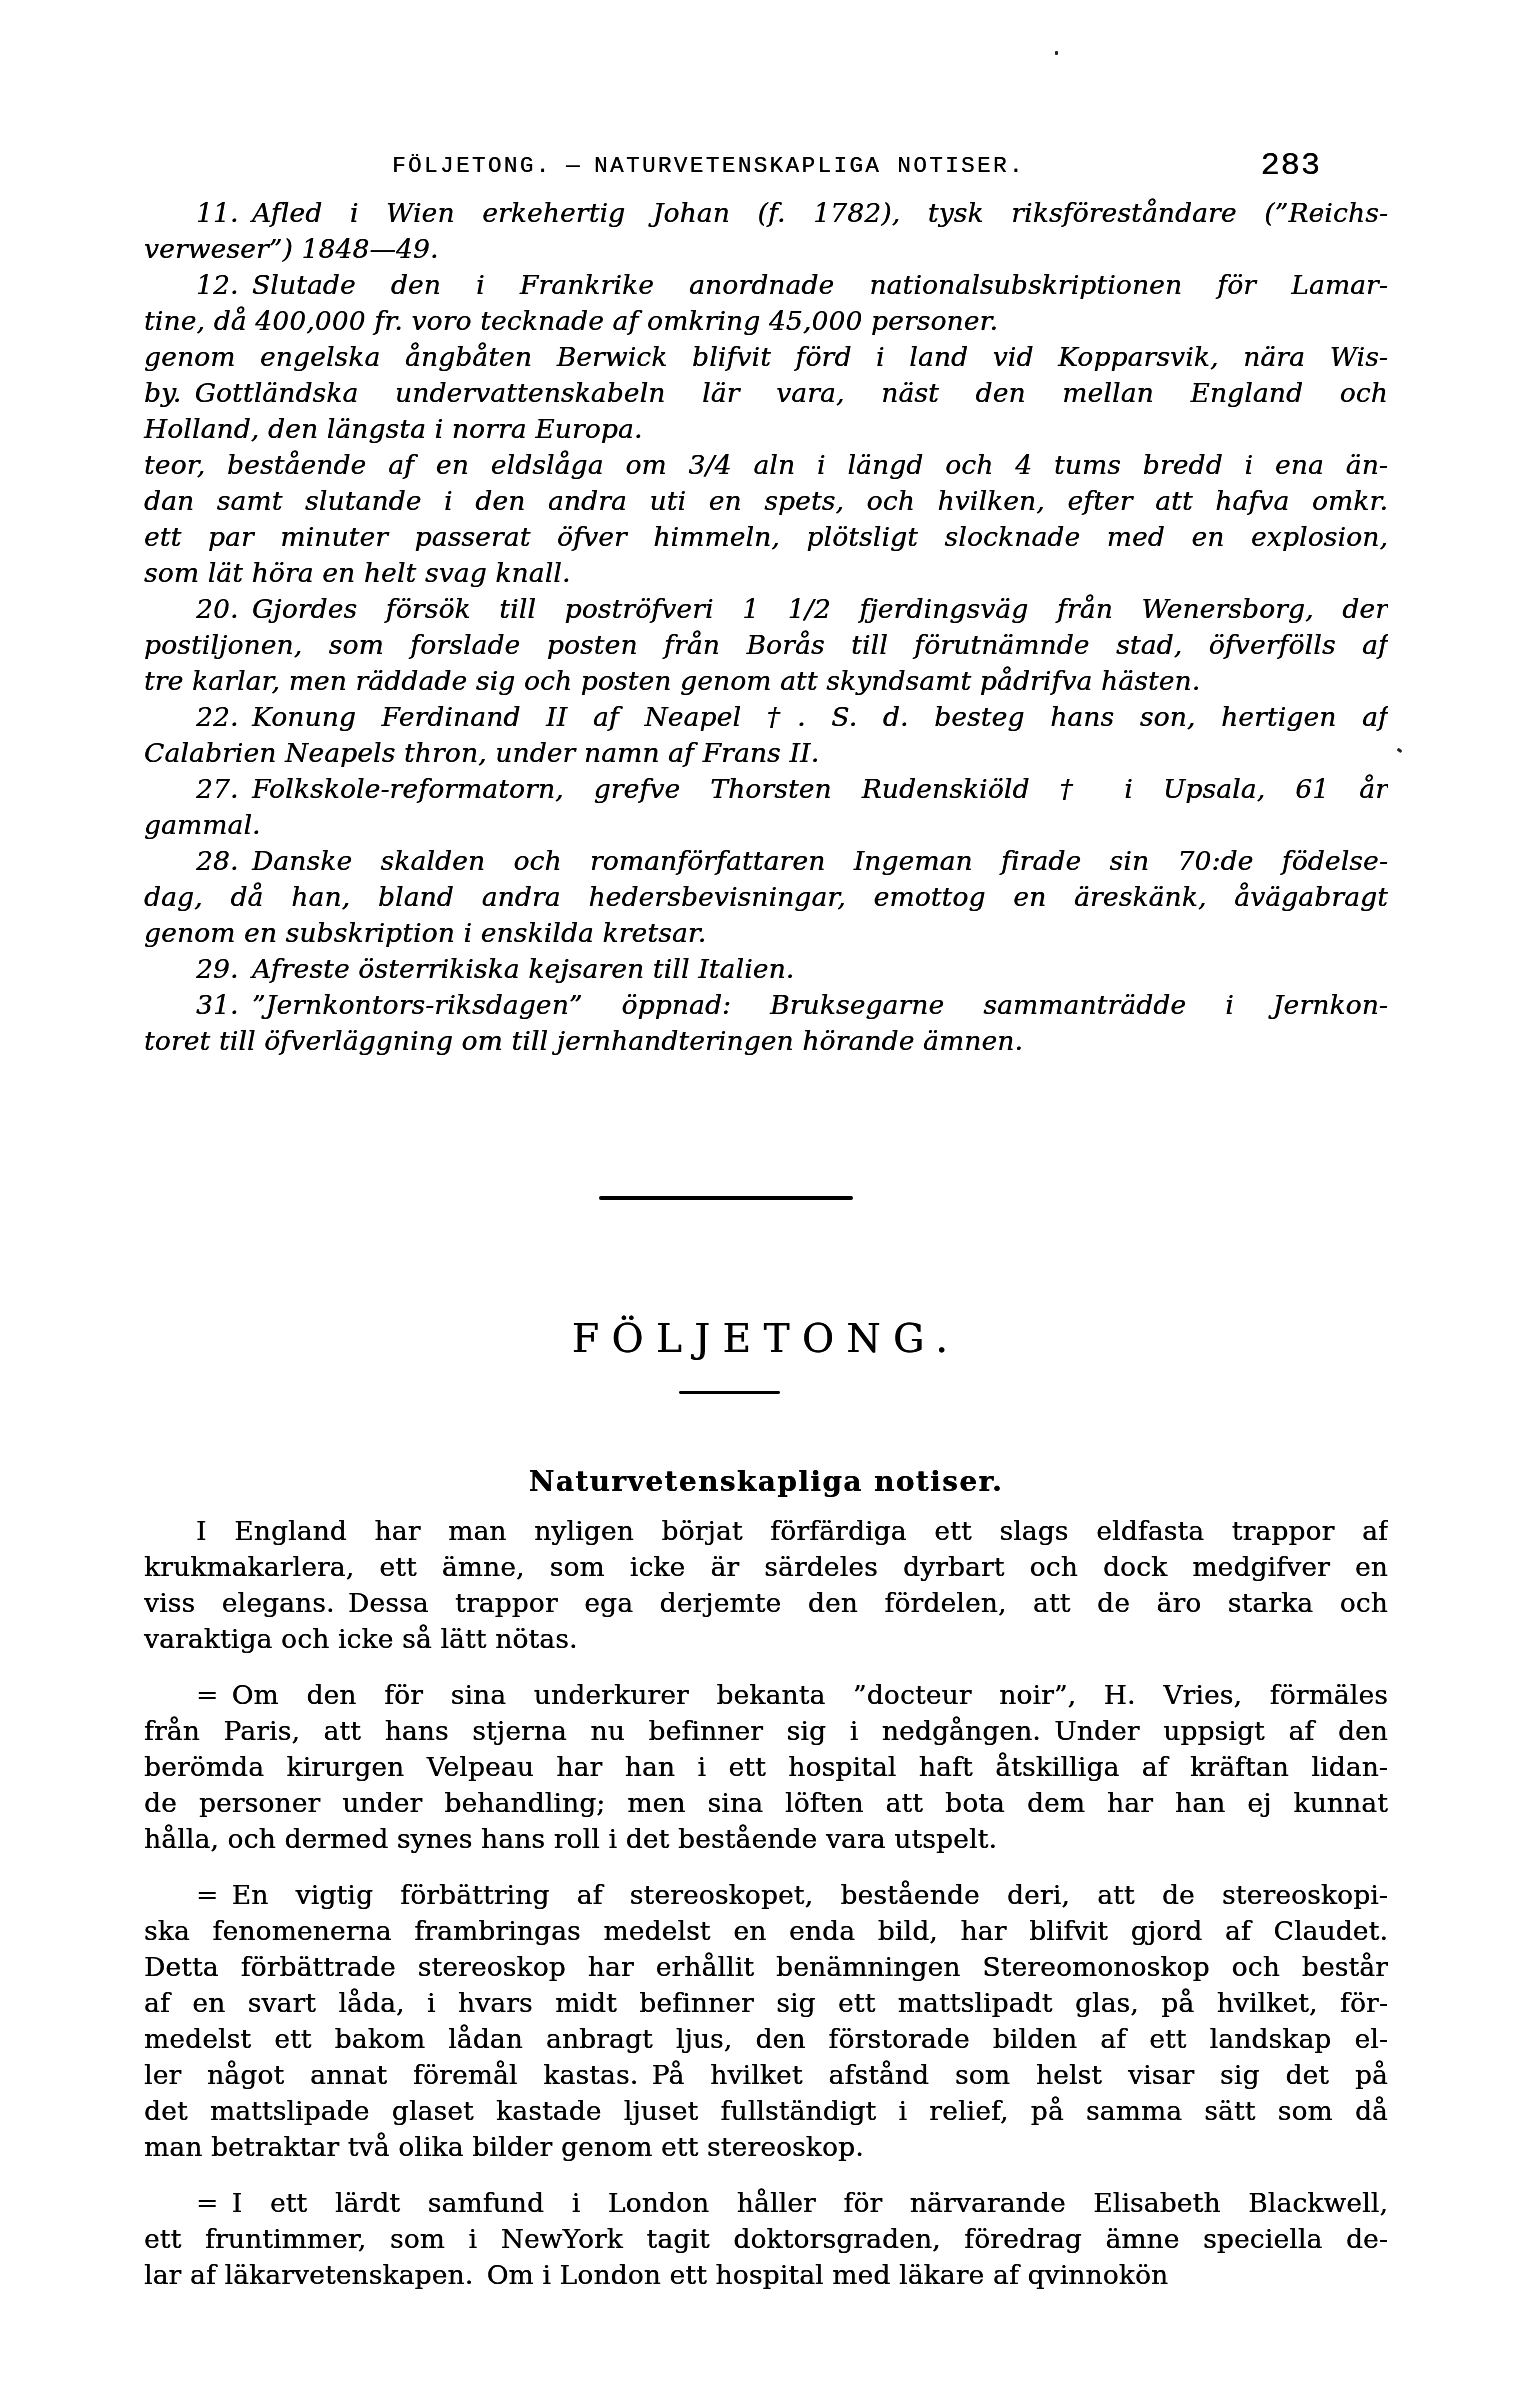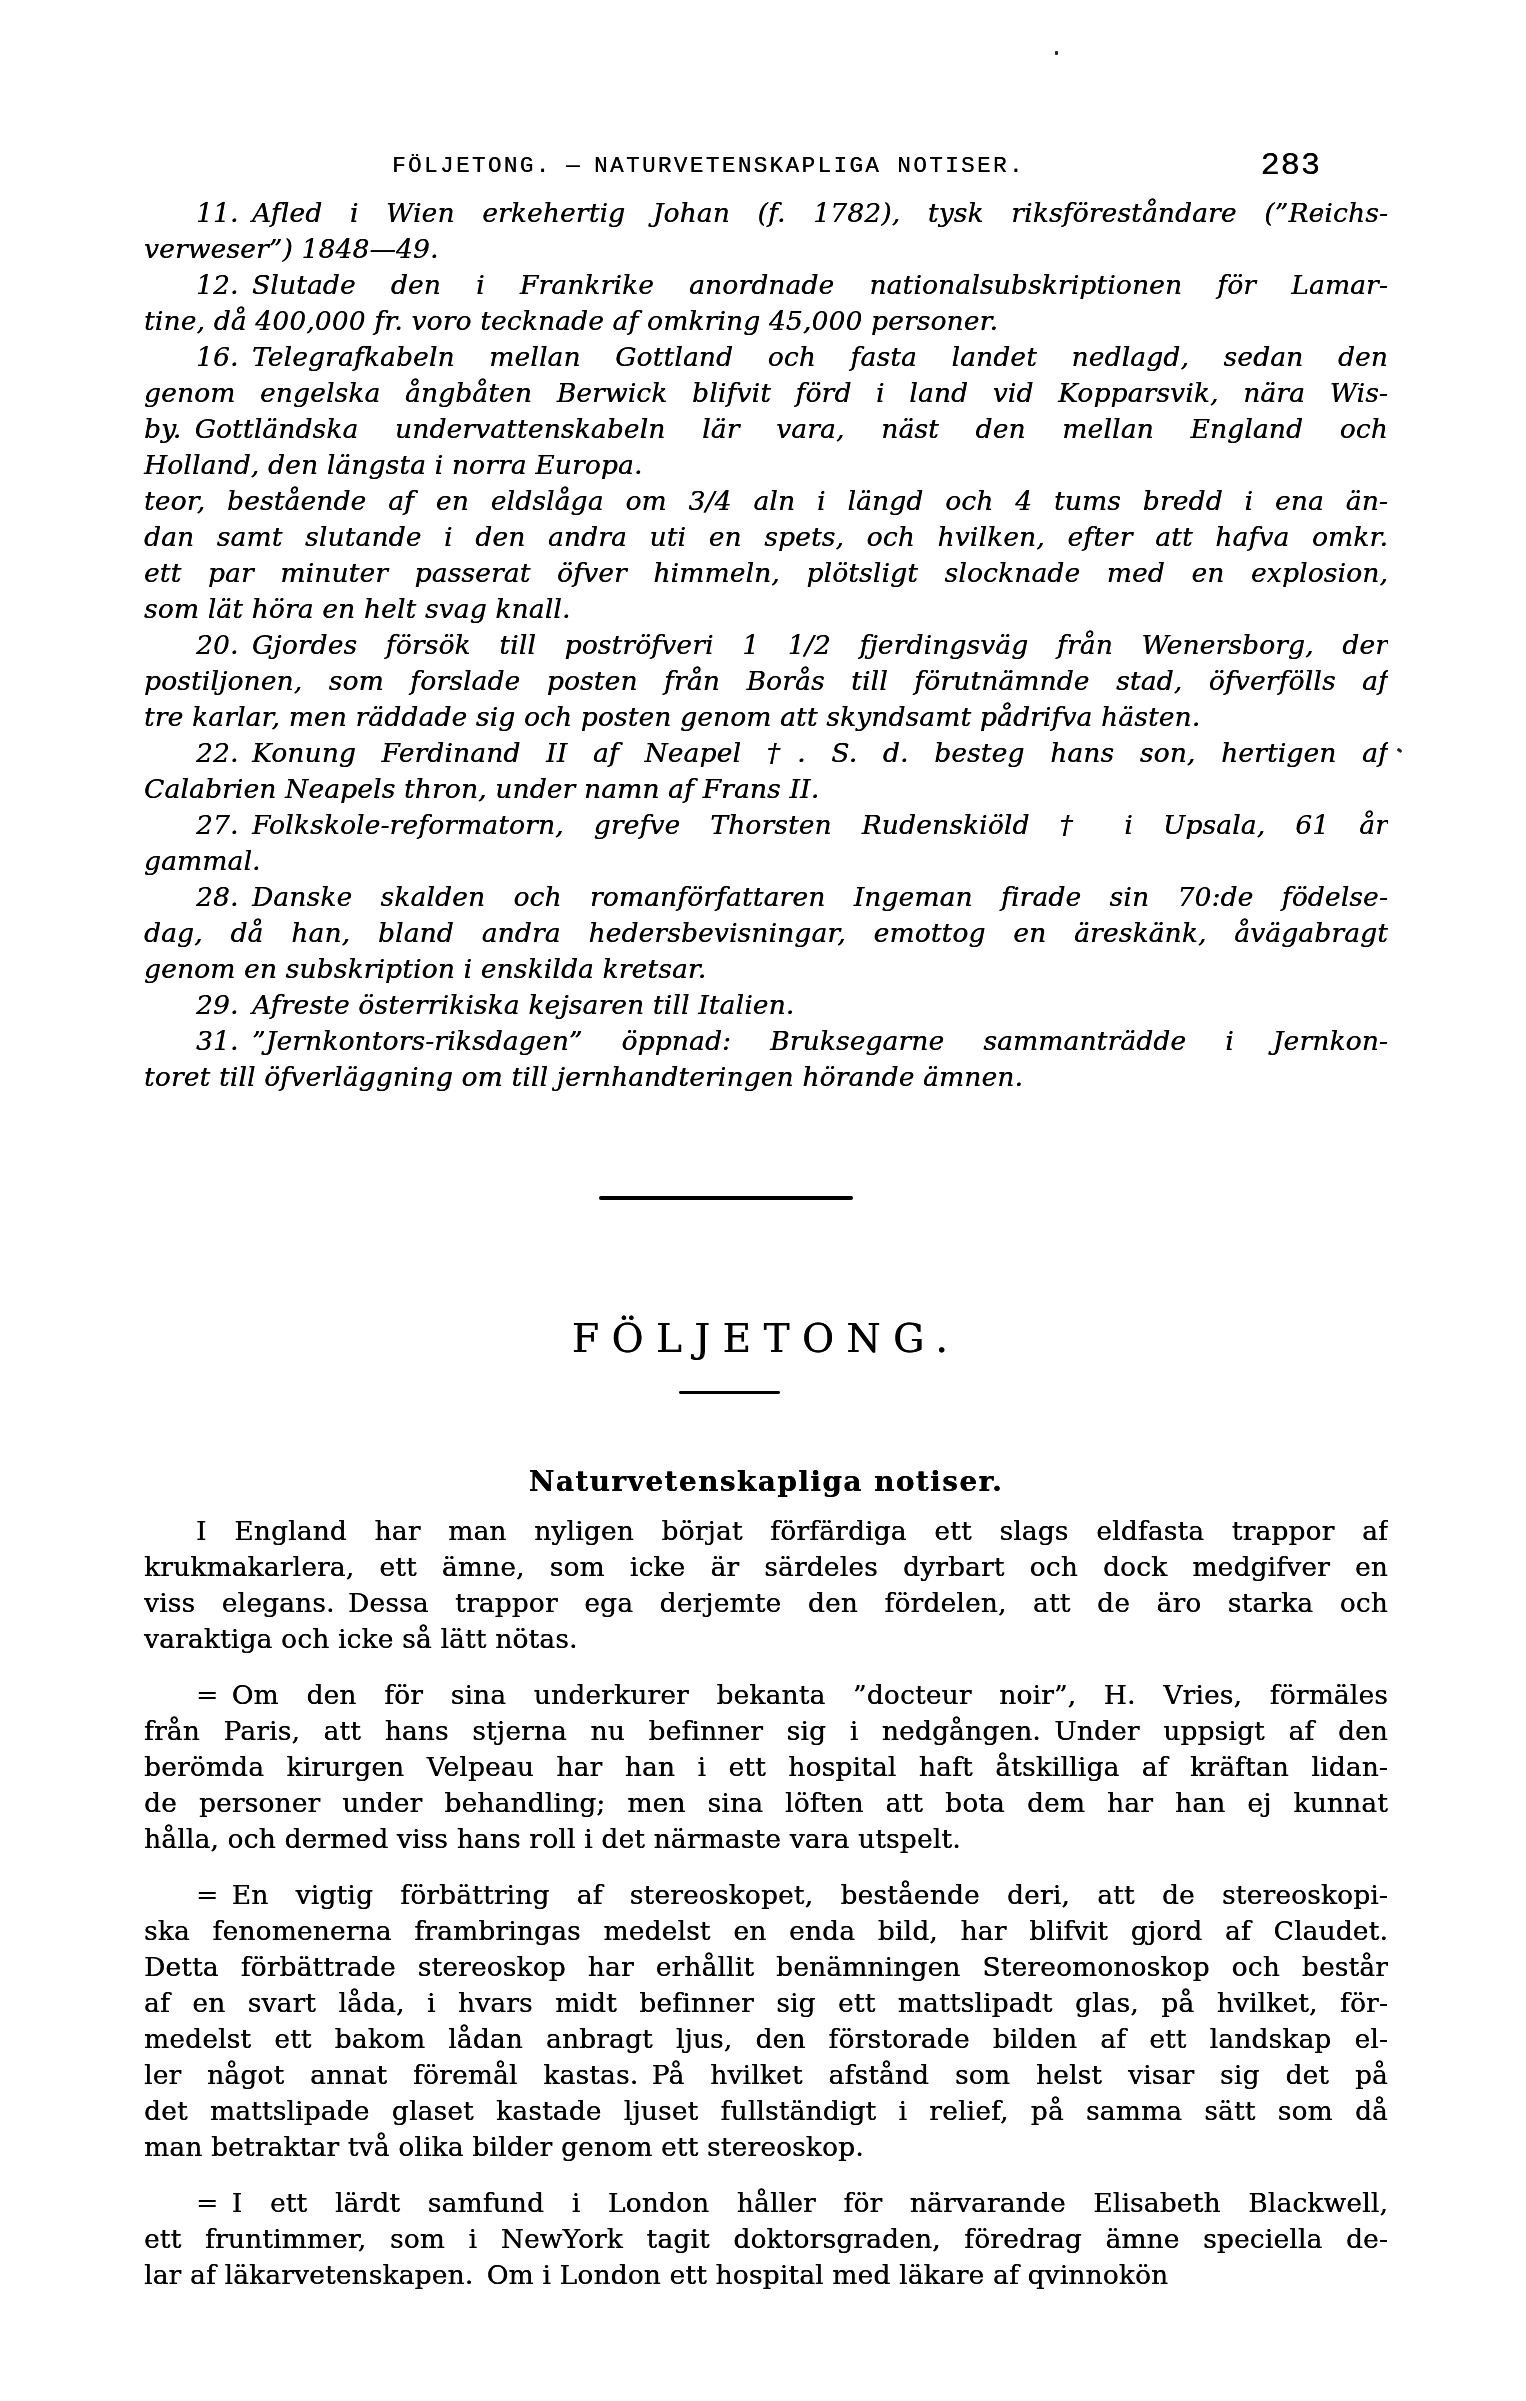--- a/index.html
+++ b/index.html
@@ -86,21 +86,20 @@
   <main class="textblock notes">
       <div class="para">
         <div class="line first just">11. Afled i Wien erkehertig Johan (f. 1782), tysk riksföreståndare (”Reichs-</div>
         <div class="line">verweser”) 1848—49.</div>
       </div>
       <div class="para">
         <div class="line first just">12. Slutade den i Frankrike anordnade nationalsubskriptionen för Lamar-</div>
         <div class="line">tine, då 400,000 fr. voro tecknade af omkring 45,000 personer.</div>
       </div>
       <div class="para">
-        <div class="line first just">16. Telegrafkabeln mellan Gottland och fasta landet nedlagd, sedan den</div>
         <div class="line just">genom engelska ångbåten Berwick blifvit förd i land vid Kopparsvik, nära Wis-</div>
         <div class="line just">by. Gottländska undervattenskabeln lär vara, näst den mellan England och</div>
         <div class="line">Holland, den längsta i norra Europa.</div>
       </div>
       <div class="para">
         <div class="line just">teor, bestående af en eldslåga om 3/4 aln i längd och 4 tums bredd i ena än-</div>
         <div class="line just">dan samt slutande i den andra uti en spets, och hvilken, efter att hafva omkr.</div>
         <div class="line just">ett par minuter passerat öfver himmeln, plötsligt slocknade med en explosion,</div>
         <div class="line">som lät höra en helt svag knall.</div>
       </div>
@@ -144,21 +143,21 @@
         <div class="line first just">I England har man nyligen börjat förfärdiga ett slags eldfasta trappor af</div>
         <div class="line just">krukmakarlera, ett ämne, som icke är särdeles dyrbart och dock medgifver en</div>
         <div class="line just">viss elegans. Dessa trappor ega derjemte den fördelen, att de äro starka och</div>
         <div class="line">varaktiga och icke så lätt nötas.</div>
       </div>
       <div class="para">
         <div class="line first just">= Om den för sina underkurer bekanta ”docteur noir”, H. Vries, förmäles</div>
         <div class="line just">från Paris, att hans stjerna nu befinner sig i nedgången. Under uppsigt af den</div>
         <div class="line just">berömda kirurgen Velpeau har han i ett hospital haft åtskilliga af kräftan lidan-</div>
         <div class="line just">de personer under behandling; men sina löften att bota dem har han ej kunnat</div>
-        <div class="line">hålla, och dermed viss hans roll i det närmaste vara utspelt.</div>
+        <div class="line">hålla, och dermed synes hans roll i det bestående vara utspelt.</div>
       </div>
       <div class="para">
         <div class="line first just">= En vigtig förbättring af stereoskopet, bestående deri, att de stereoskopi-</div>
         <div class="line just">ska fenomenerna frambringas medelst en enda bild, har blifvit gjord af Claudet.</div>
         <div class="line just">Detta förbättrade stereoskop har erhållit benämningen Stereomonoskop och består</div>
         <div class="line just">af en svart låda, i hvars midt befinner sig ett mattslipadt glas, på hvilket, för-</div>
         <div class="line just">medelst ett bakom lådan anbragt ljus, den förstorade bilden af ett landskap el-</div>
         <div class="line just">ler något annat föremål kastas. På hvilket afstånd som helst visar sig det på</div>
         <div class="line just">det mattslipade glaset kastade ljuset fullständigt i relief, på samma sätt som då</div>
         <div class="line">man betraktar två olika bilder genom ett stereoskop.</div>

